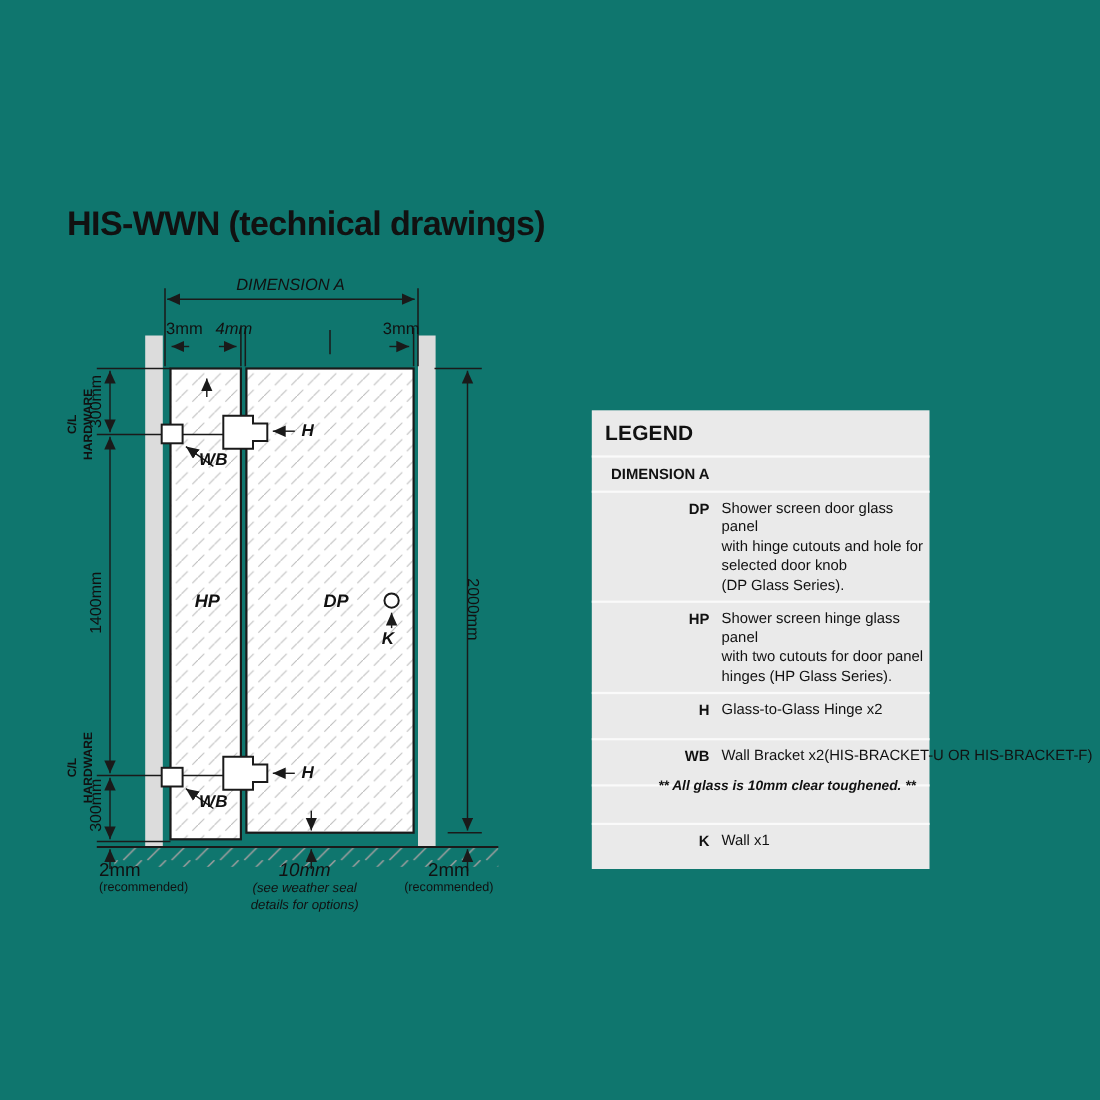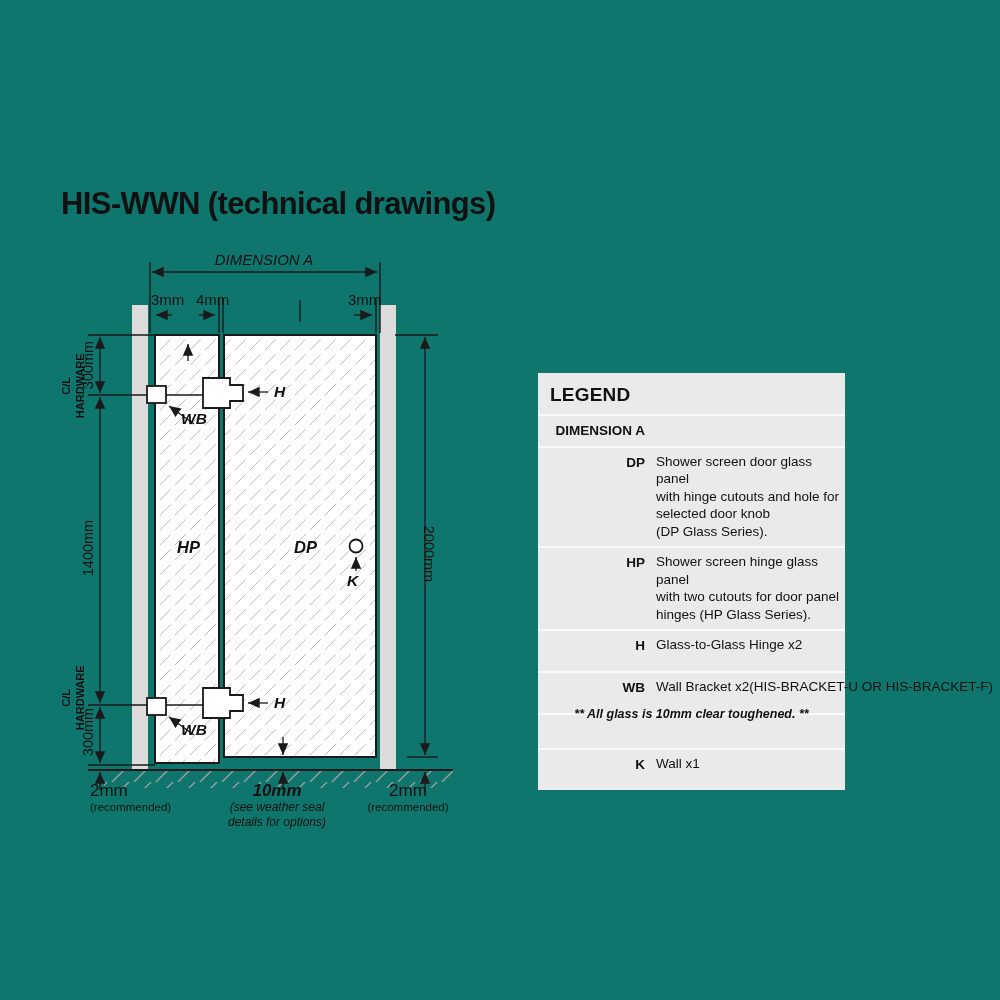--- a/index.html
+++ b/index.html
@@ -13,54 +13,54 @@
   .comp{fill:#fff;stroke:var(--line);stroke-width:1.8;}
   .panel-stroke{fill:none;stroke:var(--line);stroke-width:2;}
   .hatchline{stroke:var(--glass_hatch);stroke-width:1;}
   .floorline{stroke:var(--floor_hatch);stroke-width:1.4;}
   .ah{fill:var(--line);}
 
   .lbl{position:absolute;color:var(--text,#111);white-space:pre-line;}
   .page-title{left:61px;top:186px;font-size:31px;font-weight:700;letter-spacing:-0.6px;white-space:nowrap;}
   .dimA{left:189px;top:251px;width:150px;text-align:center;font-style:italic;font-size:15px;}
   .gap{font-size:15px;}
-  .g3l{left:151px;top:291px;} .g4{left:196px;top:291px;} .g3r{left:348px;top:291px;}
+  .g3l{left:151px;top:291px;} .g4{left:196px;top:291px;font-style:italic;} .g3r{left:348px;top:291px;}
   .rot{transform:rotate(-90deg);text-align:center;}
   .rot90{transform:rotate(90deg);text-align:center;}
   .clhw{font-size:11px;font-weight:700;line-height:1.25;width:100px;}
   .clhw-t{left:24px;top:372px;} .clhw-b{left:24px;top:684px;}
   .vdim{font-size:14.5px;width:80px;}
   .d300t{left:48px;top:357px;} .d1400{left:48px;top:540px;} .d300b{left:48px;top:724px;}
   .d2000{left:389px;top:546px;}
   .plabel{font-style:italic;font-weight:700;font-size:16.5px;}
   .hp{left:177px;top:538px;} .dp{left:294px;top:538px;}
   .slabel{font-style:italic;font-weight:700;font-size:15.5px;}
   .hT{left:274px;top:383px;} .hB{left:274px;top:694px;}
   .wbT{left:181px;top:410px;} .wbB{left:181px;top:721px;}
   .kL{left:347px;top:572px;}
   .floor-note{position:absolute;}
   .fl-left{left:90px;top:782px;text-align:left;}
   .fl-center{left:197px;top:782px;width:160px;text-align:center;}
   .fl-right{left:356px;top:782px;width:104px;text-align:center;}
   .fn-val{font-size:17px;line-height:1.05;}
-  .fn-val.it{font-style:italic;font-weight:bold;}
+  .fn-val.it{font-style:italic;}
   .fn-note{font-size:11.5px;line-height:1.25;white-space:pre-line;}
   .fn-note.it{font-style:italic;font-size:12px;}
 
   .legend{position:absolute;left:538px;top:333px;width:307px;background:var(--legend_bg);margin-top:40px;}
   .legend-title{font-size:19px;font-weight:700;padding:11px 12px 8px 12px;letter-spacing:0.2px;}
   .legend-row{display:flex;align-items:flex-start;border-top:2px solid #fafafa;padding:5px 0 6px 0;}
   .legend-term{flex:none;box-sizing:border-box;width:118px;padding-right:11px;text-align:right;
                font-weight:700;font-size:13.5px;line-height:1.3;padding-top:1px;}
   .legend-desc{flex:1;font-size:13.5px;line-height:1.3;white-space:pre-line;}
   .legend-desc.nowrap{white-space:nowrap;overflow:visible;}
   .row-1line{min-height:29px;}
   .row-empty{min-height:22px;}
   .legend-foot{position:absolute;left:538px;top:707px;width:307px;text-align:center;
-               font-style:italic;font-weight:700;font-size:12.5px;}
+               font-style:italic;font-weight:700;font-size:12.5px;padding-left:24px;}
 </style>
 </head>
 <body>
 
 <div class="canvas">
 
   <div class="lbl page-title">HIS-WWN (technical drawings)</div>
 
   <svg class="draw" width="1000" height="1000" viewBox="0 0 1000 1000">
     <defs>

